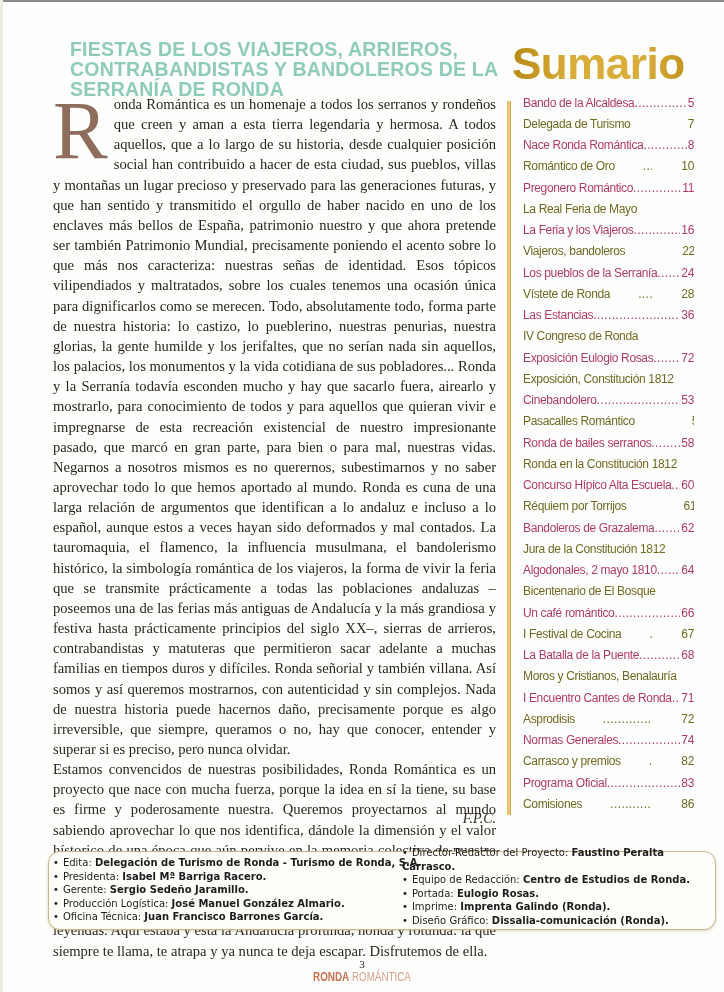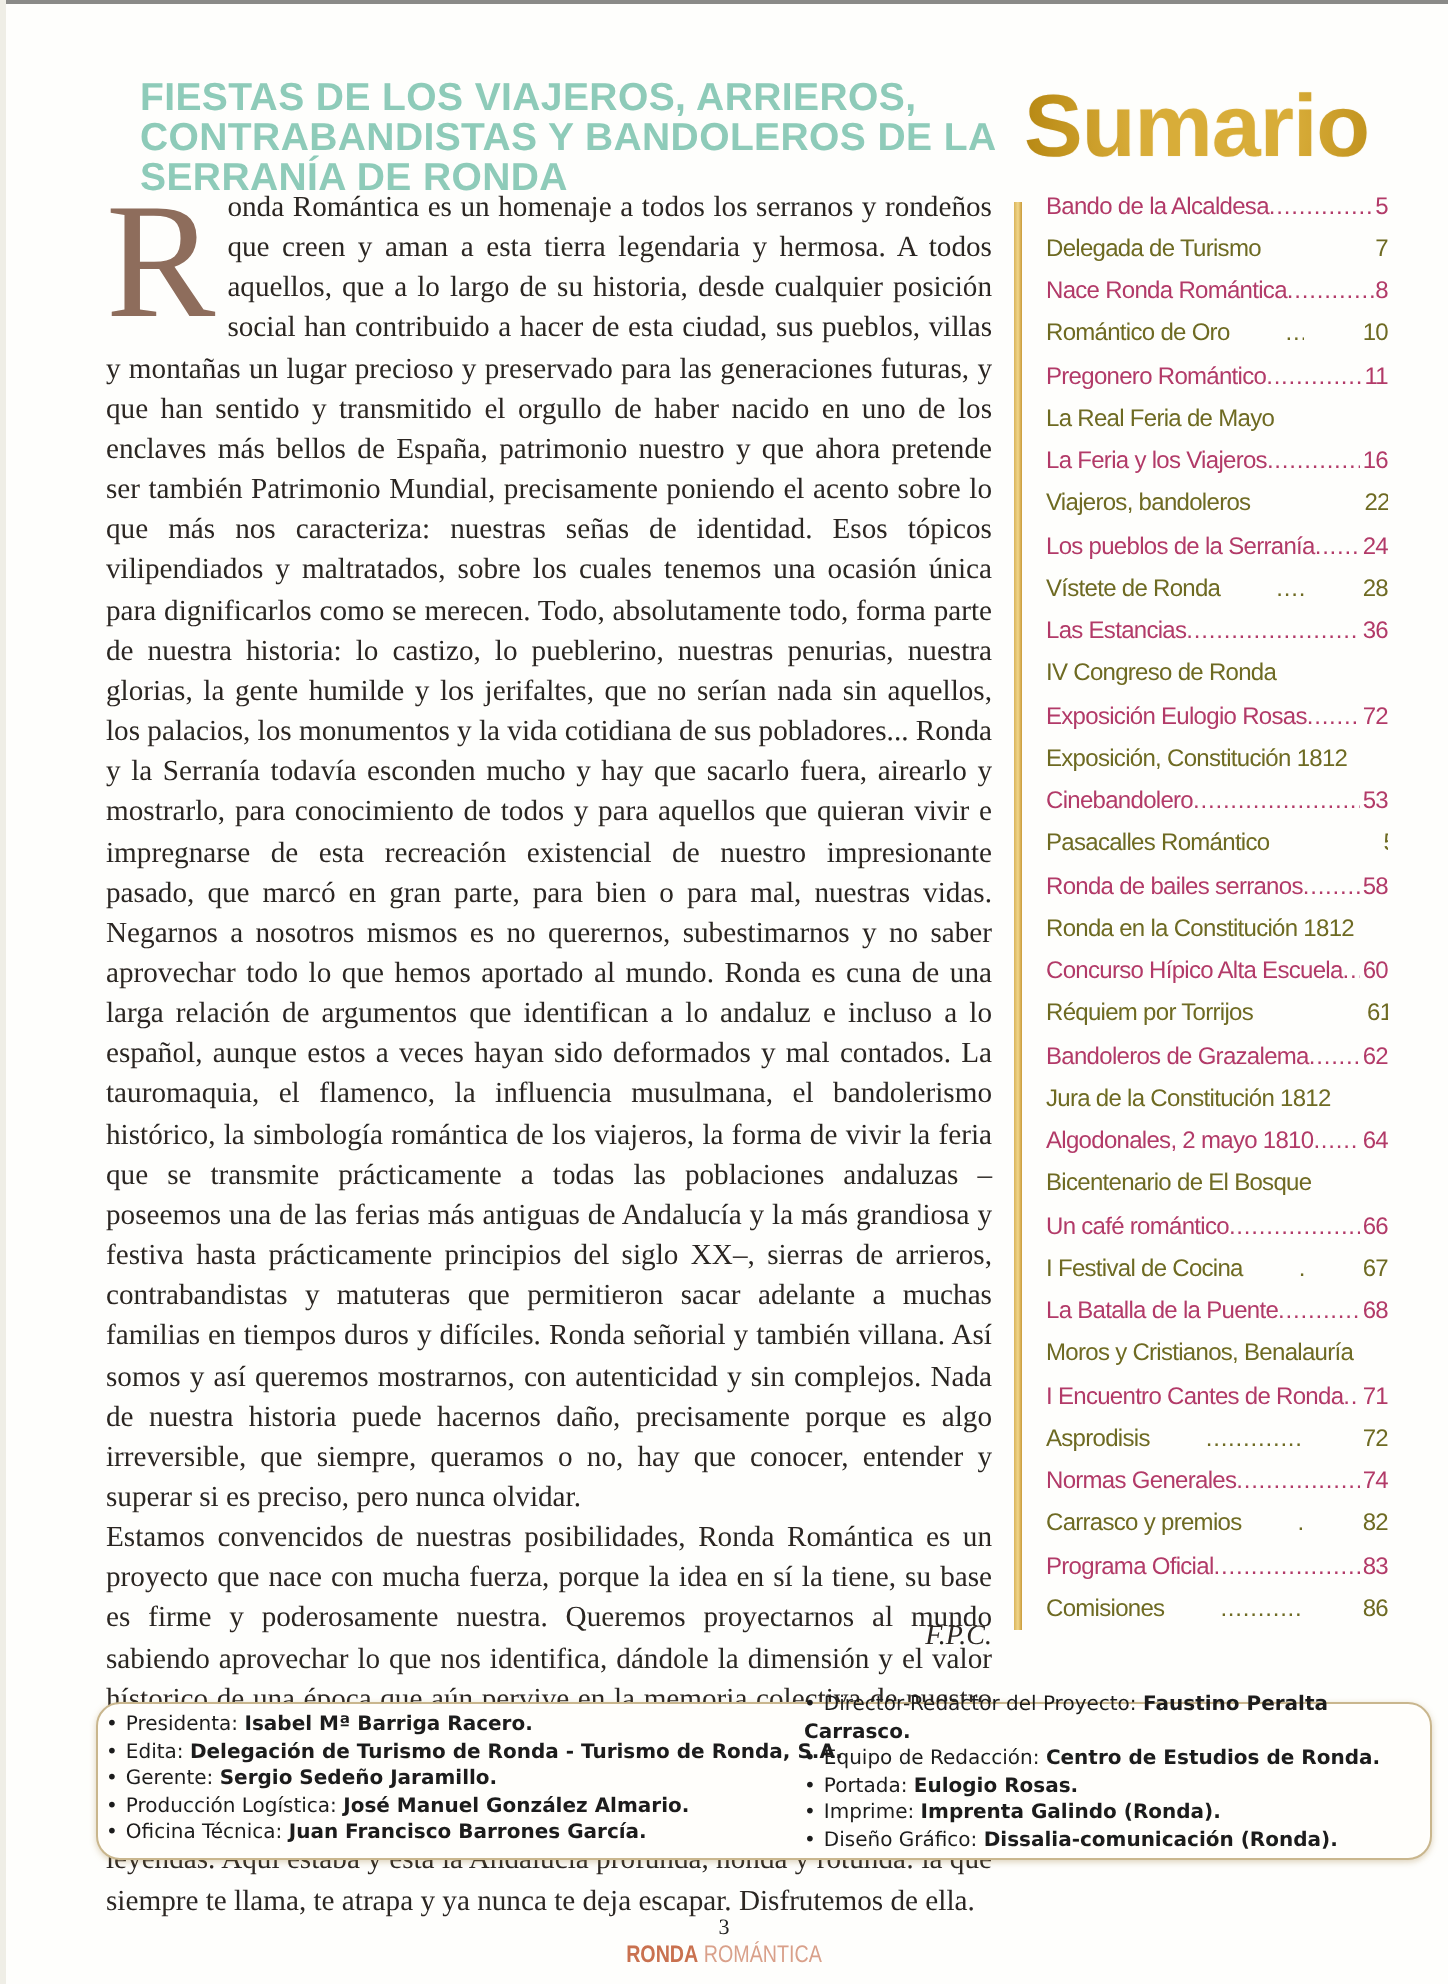--- a/index.html
+++ b/index.html
@@ -278,22 +278,22 @@
     </li>
     <li class="even">
       <span class="lbl">Comisiones</span>
       <span class="dots"></span>
       <span class="pg">86</span>
     </li>
   </ul>
 
 <div class="credits">
   <ul class="col1" id="credits-left">
+      <li><span class="k">Edita:</span> <b>Delegación de Turismo de Ronda - Turismo de Ronda, S.A.</b></li>
       <li><span class="k">Presidenta:</span> <b>Isabel Mª Barriga Racero.</b></li>
-      <li><span class="k">Edita:</span> <b>Delegación de Turismo de Ronda - Turismo de Ronda, S.A.</b></li>
       <li><span class="k">Gerente:</span> <b>Sergio Sedeño Jaramillo.</b></li>
       <li><span class="k">Producción Logística:</span> <b>José Manuel González Almario.</b></li>
       <li><span class="k">Oficina Técnica:</span> <b>Juan Francisco Barrones García.</b></li>
     </ul>
   <ul class="col2" id="credits-right">
       <li><span class="k">Director-Redactor del Proyecto:</span> <b>Faustino Peralta Carrasco.</b></li>
       <li><span class="k">Equipo de Redacción:</span> <b>Centro de Estudios de Ronda.</b></li>
       <li><span class="k">Portada:</span> <b>Eulogio Rosas.</b></li>
       <li><span class="k">Imprime:</span> <b>Imprenta Galindo (Ronda).</b></li>
       <li><span class="k">Diseño Gráfico:</span> <b>Dissalia-comunicación (Ronda).</b></li>

